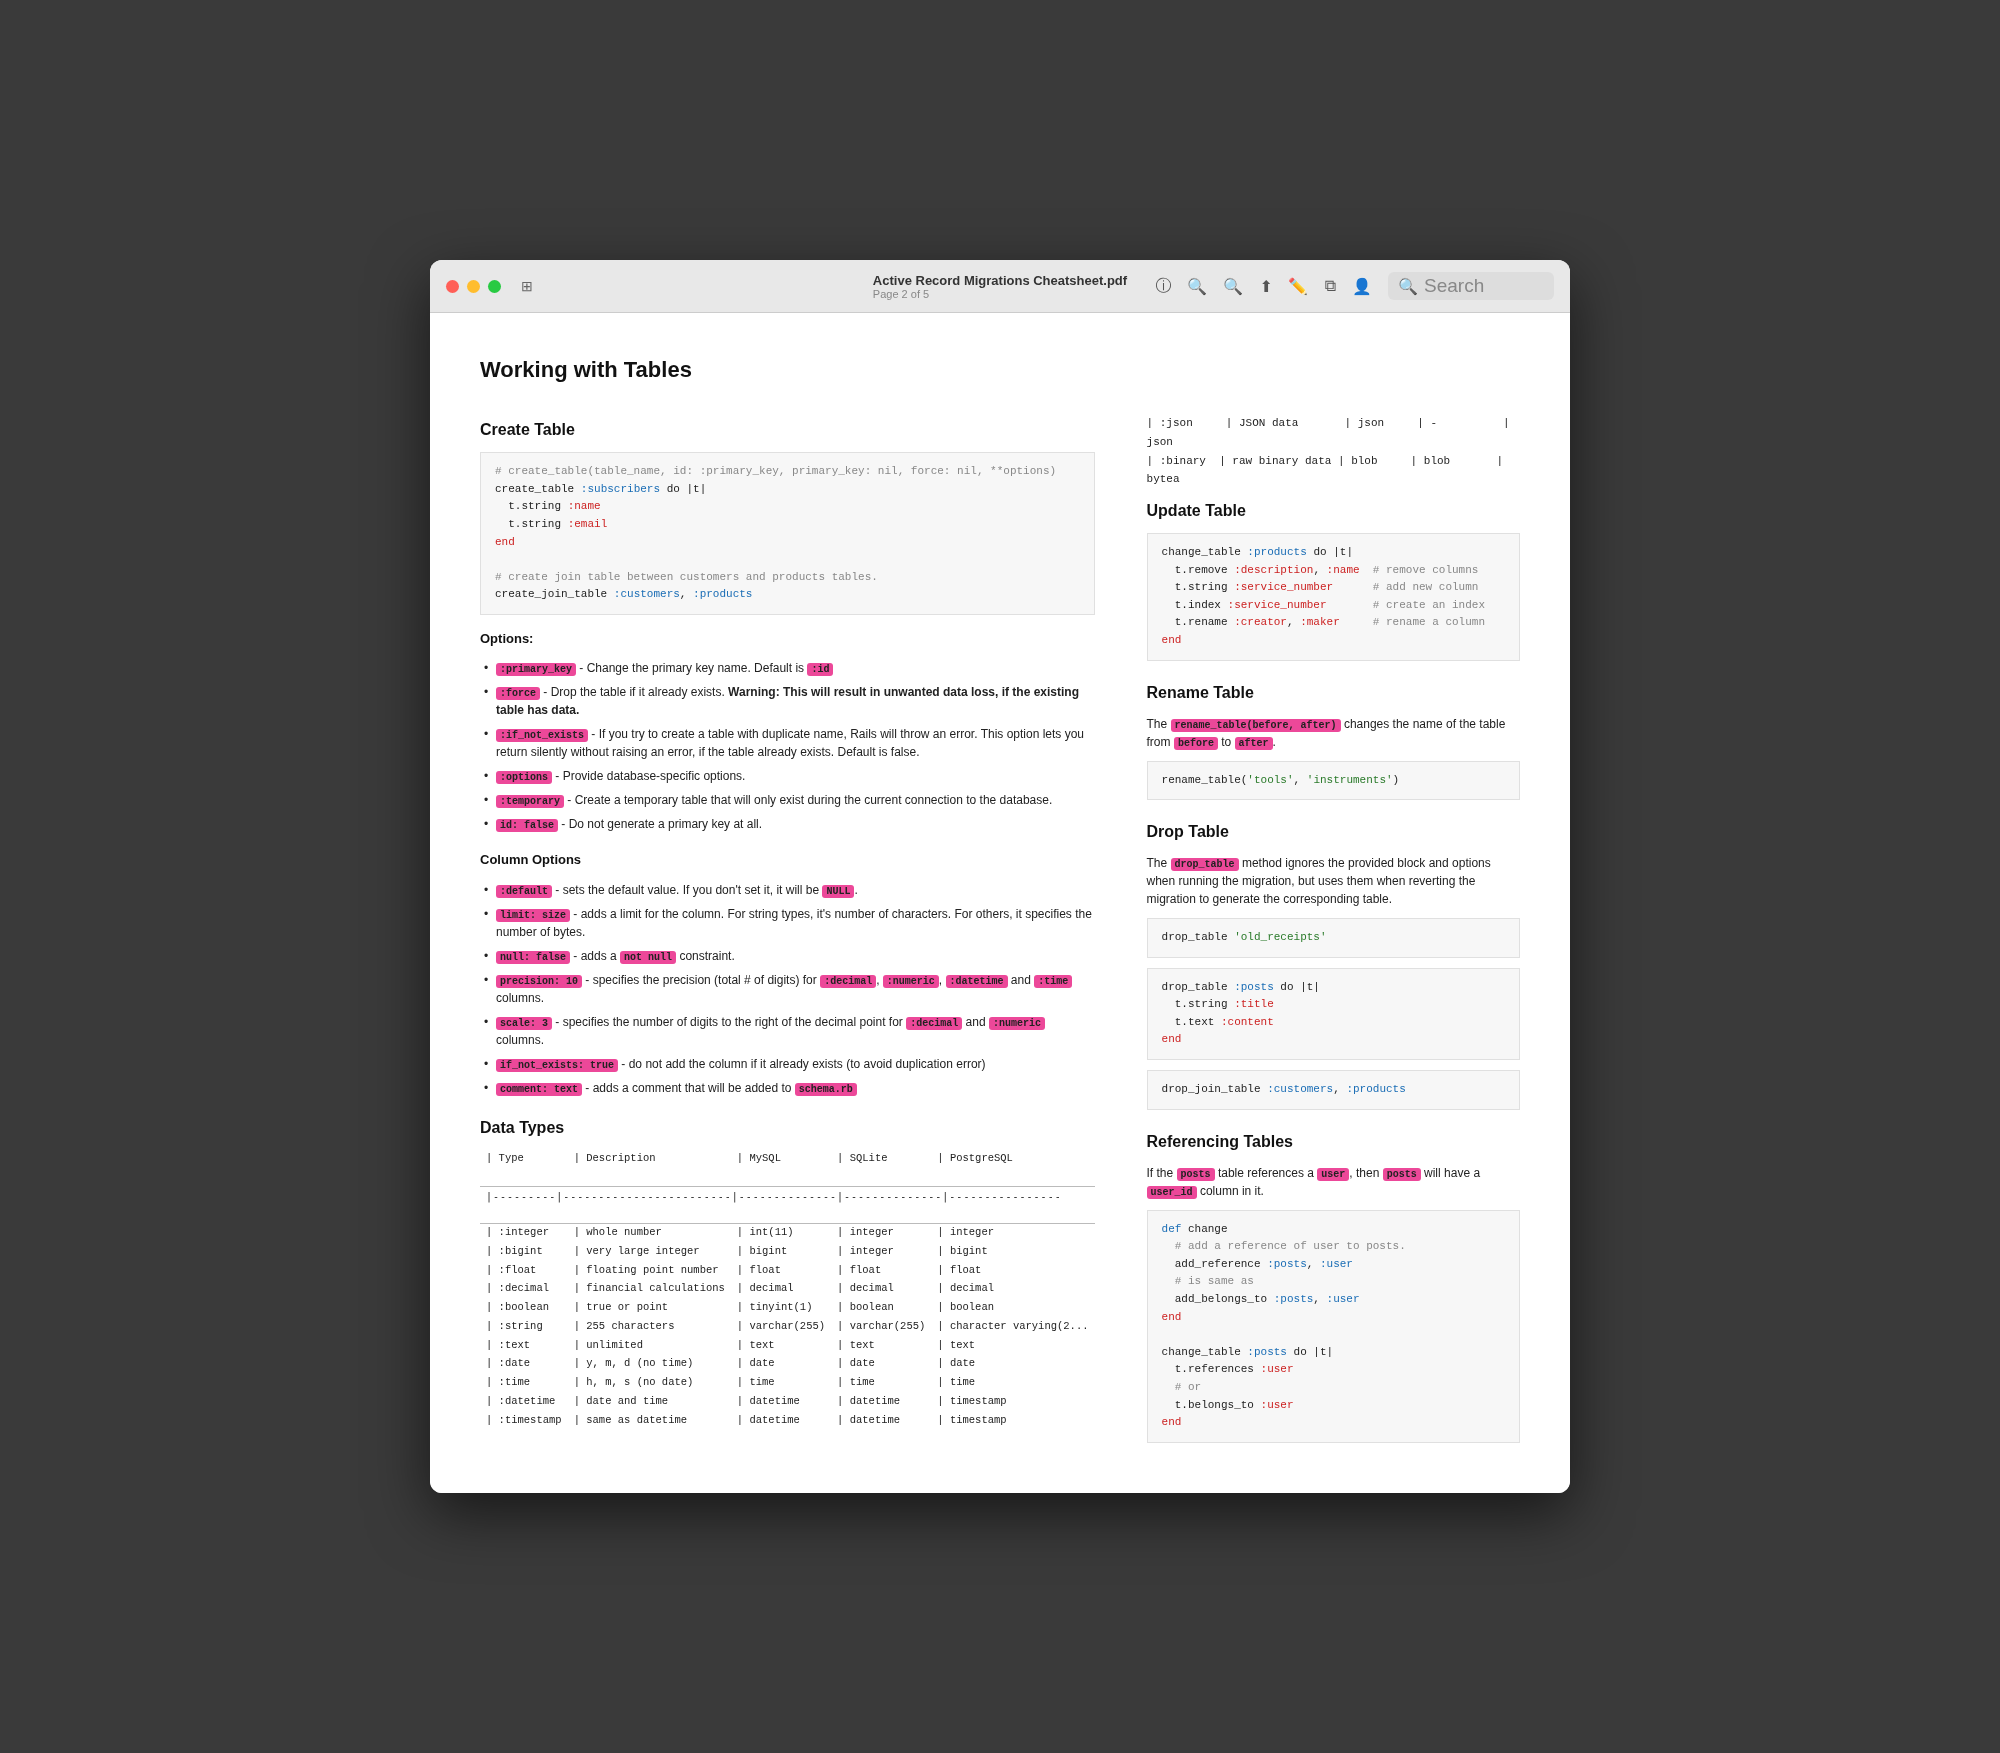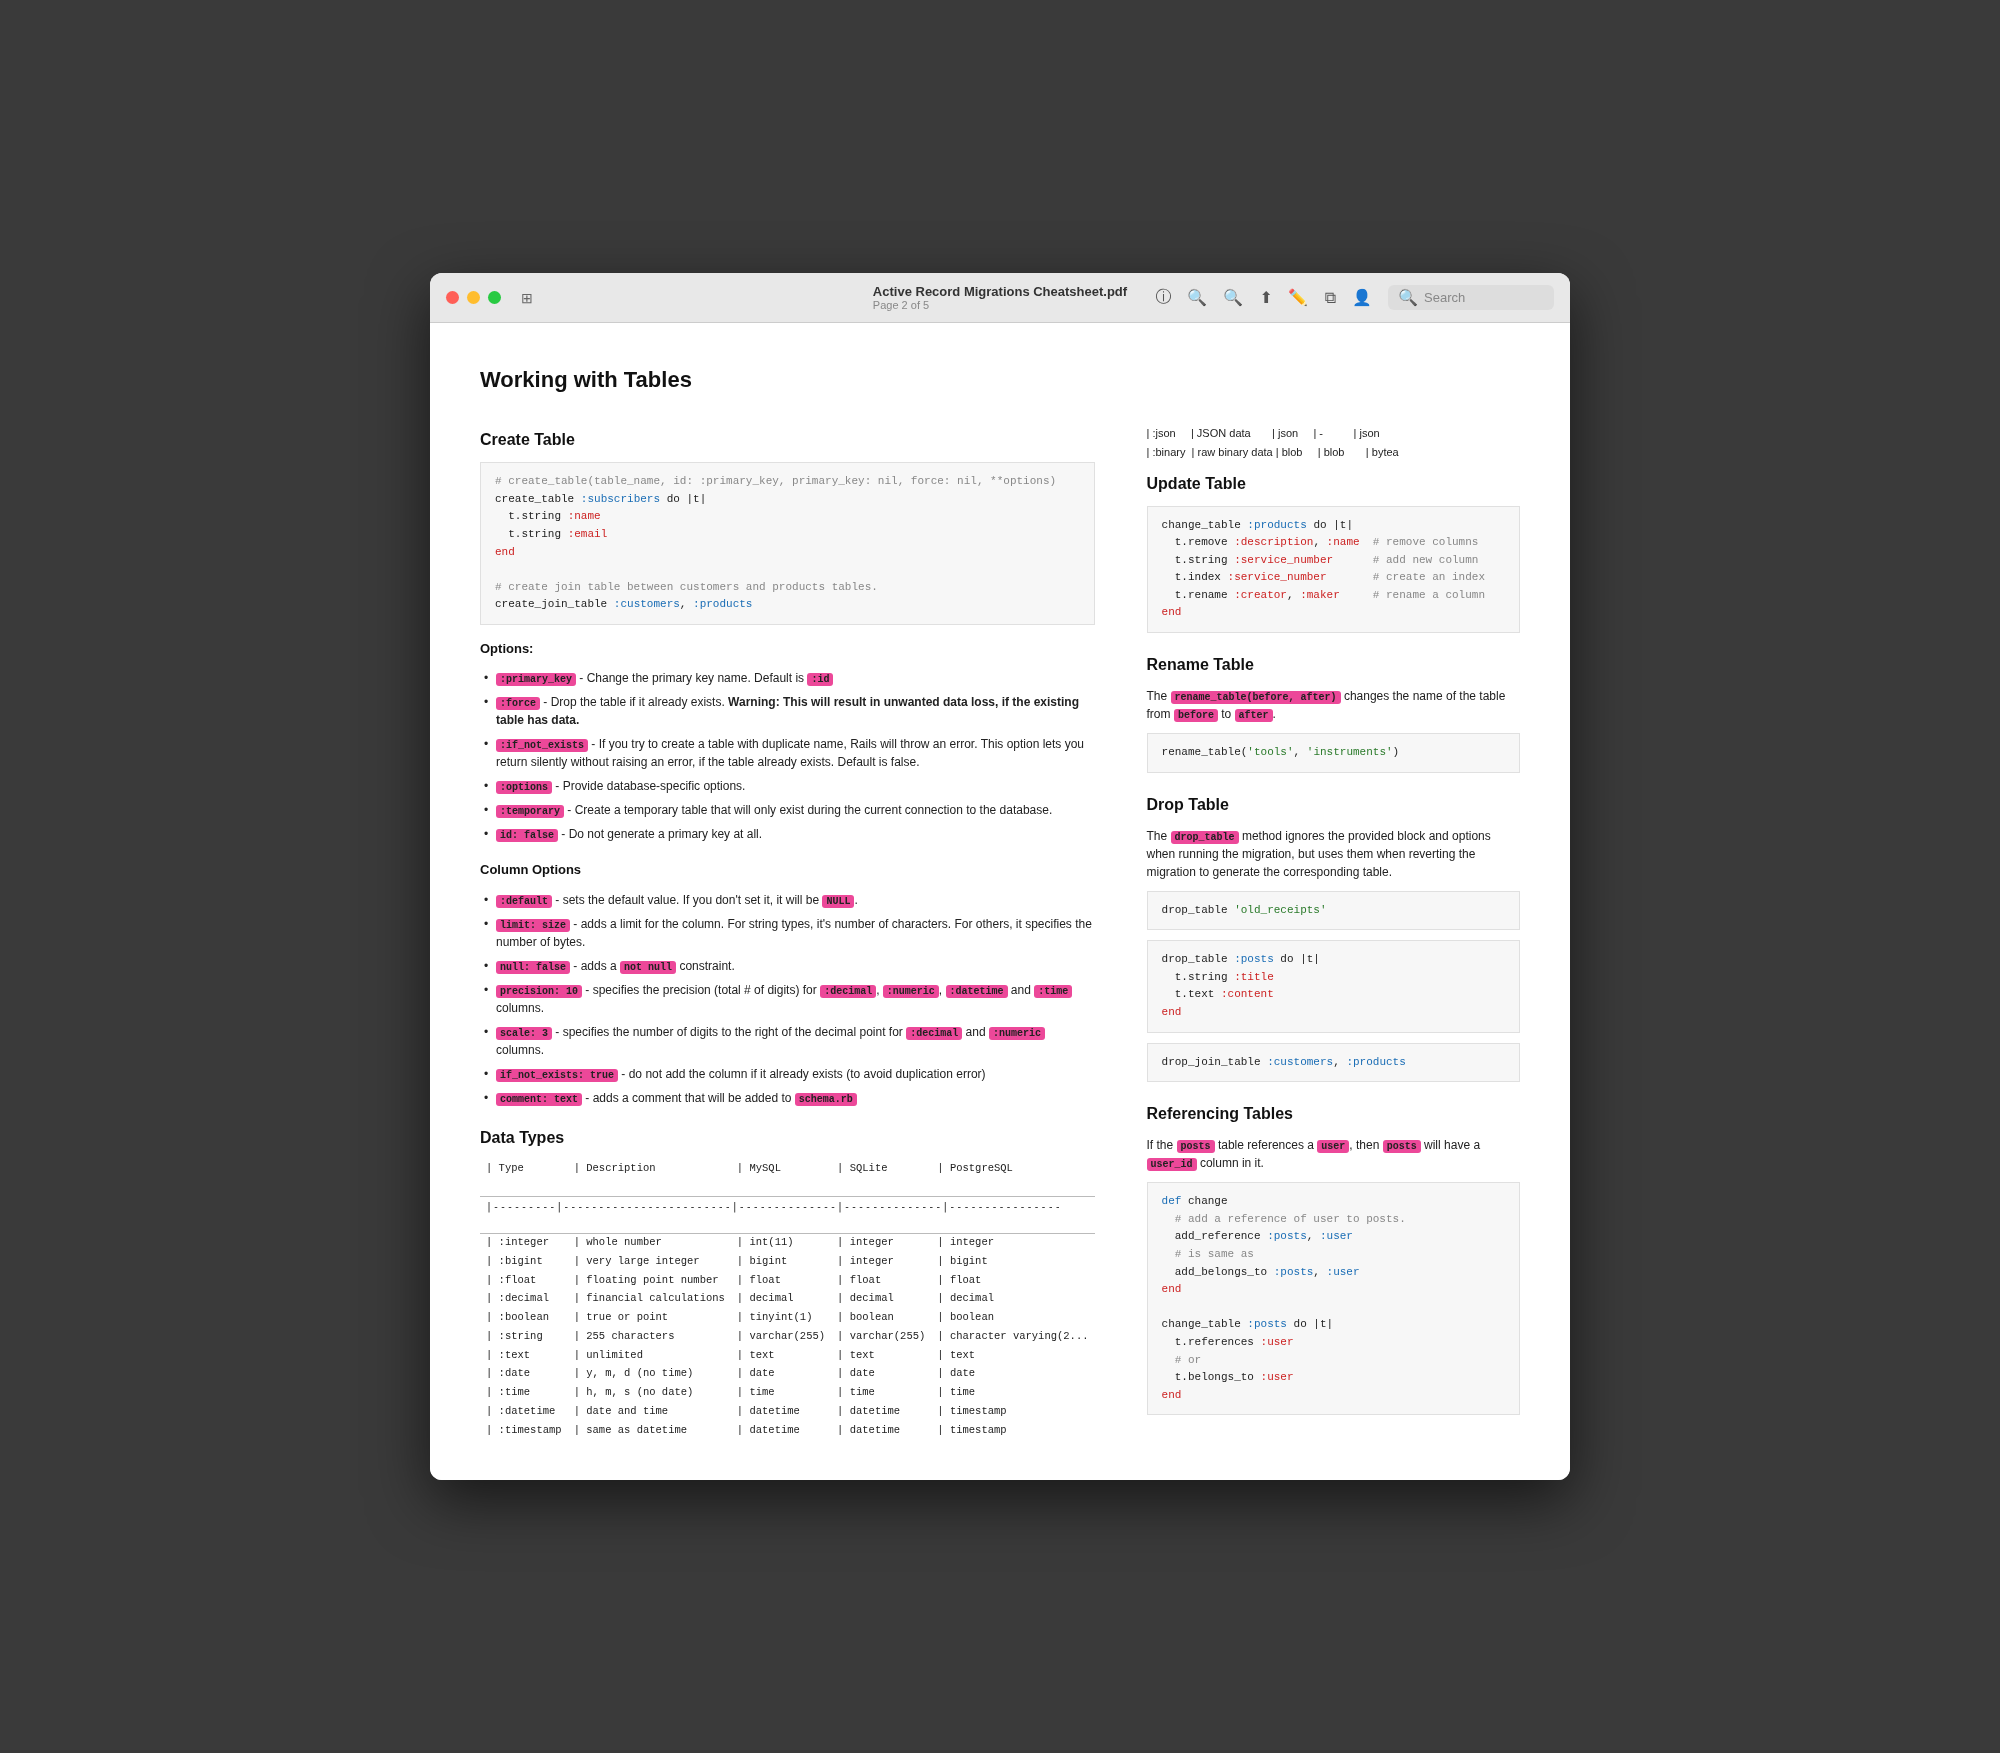--- a/index.html
+++ b/index.html
@@ -81,21 +81,21 @@
       background: #ddd;
       border-radius: 6px;
       padding: 3px 10px;
       gap: 6px;
       min-width: 160px;
     }
     .search-bar input {
       border: none;
       background: transparent;
       outline: none;
-      font-size: 13px;
+      font-size: 19px;
       color: #333;
       width: 120px;
     }
     .search-bar input::placeholder { color: #888; }
 
     .content {
       background: white;
       margin: 0;
       padding: 40px 50px;
       display: grid;
@@ -183,21 +183,21 @@
       white-space: nowrap;
     }
     .data-table .col-type { color: #222; }
     .data-table .col-desc { color: #222; }
     .data-table .col-mysql { color: #222; }
     .data-table .col-sqlite { color: #222; }
     .data-table .col-pg { color: #222; }
     .divider-row td { border-bottom: 1px solid #bbb; padding-bottom: 19px; }
 
     .right-top-table {
-      font-family: Liberation Sans, sans-serif;
+      font-family: Liberation Mono, monospace;
       font-size: 11px;
       margin-bottom: 10px;
       color: #222;
       line-height: 1.7;
     }
     .section-gap { margin-top: 20px; }
     p { margin: 6px 0; font-size: 12px; }
   </style>
 </head>
 <body>

